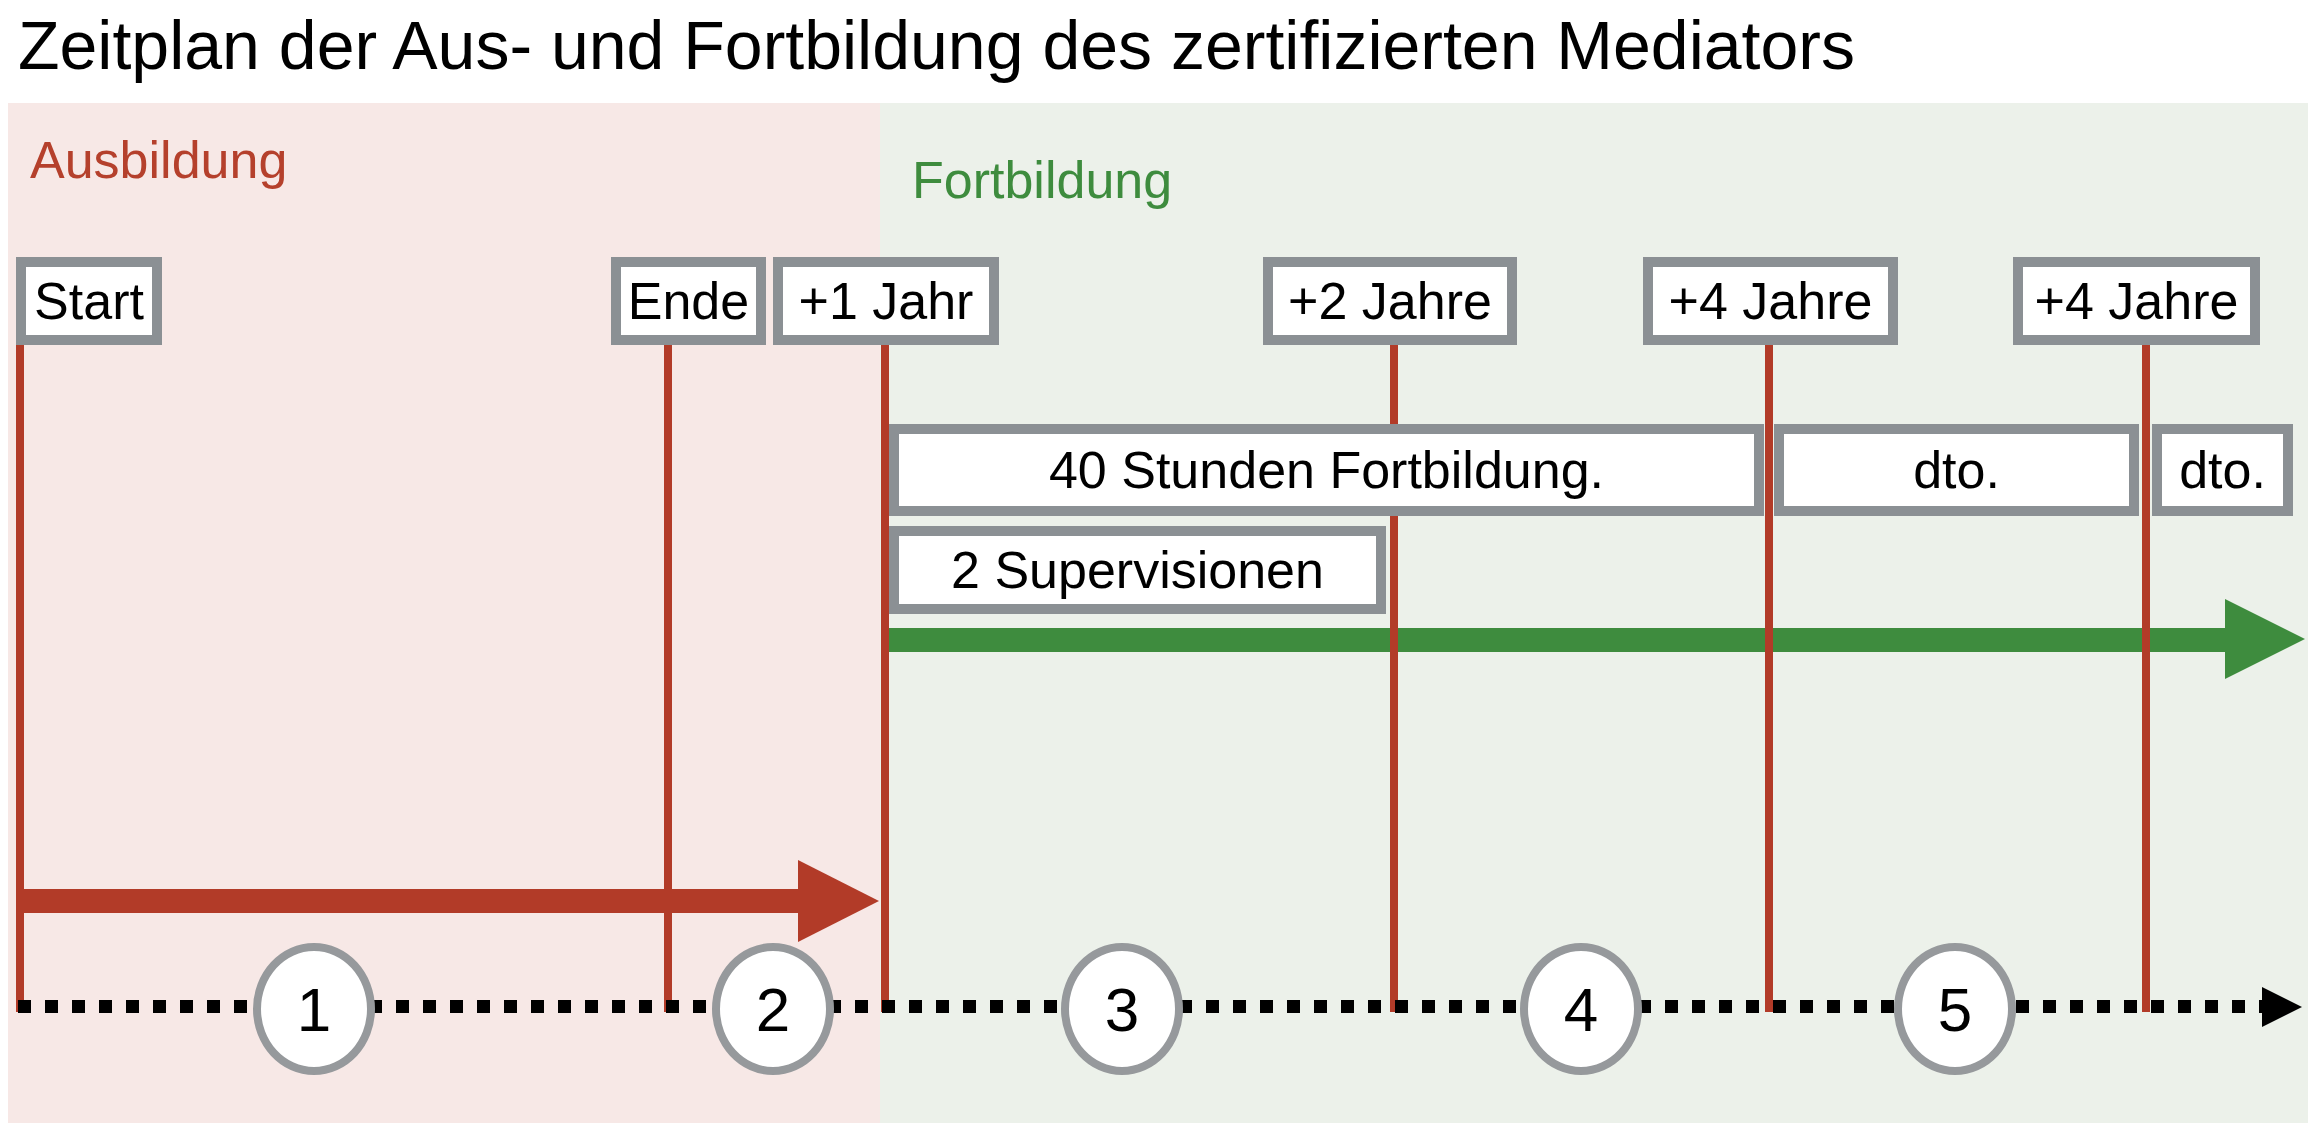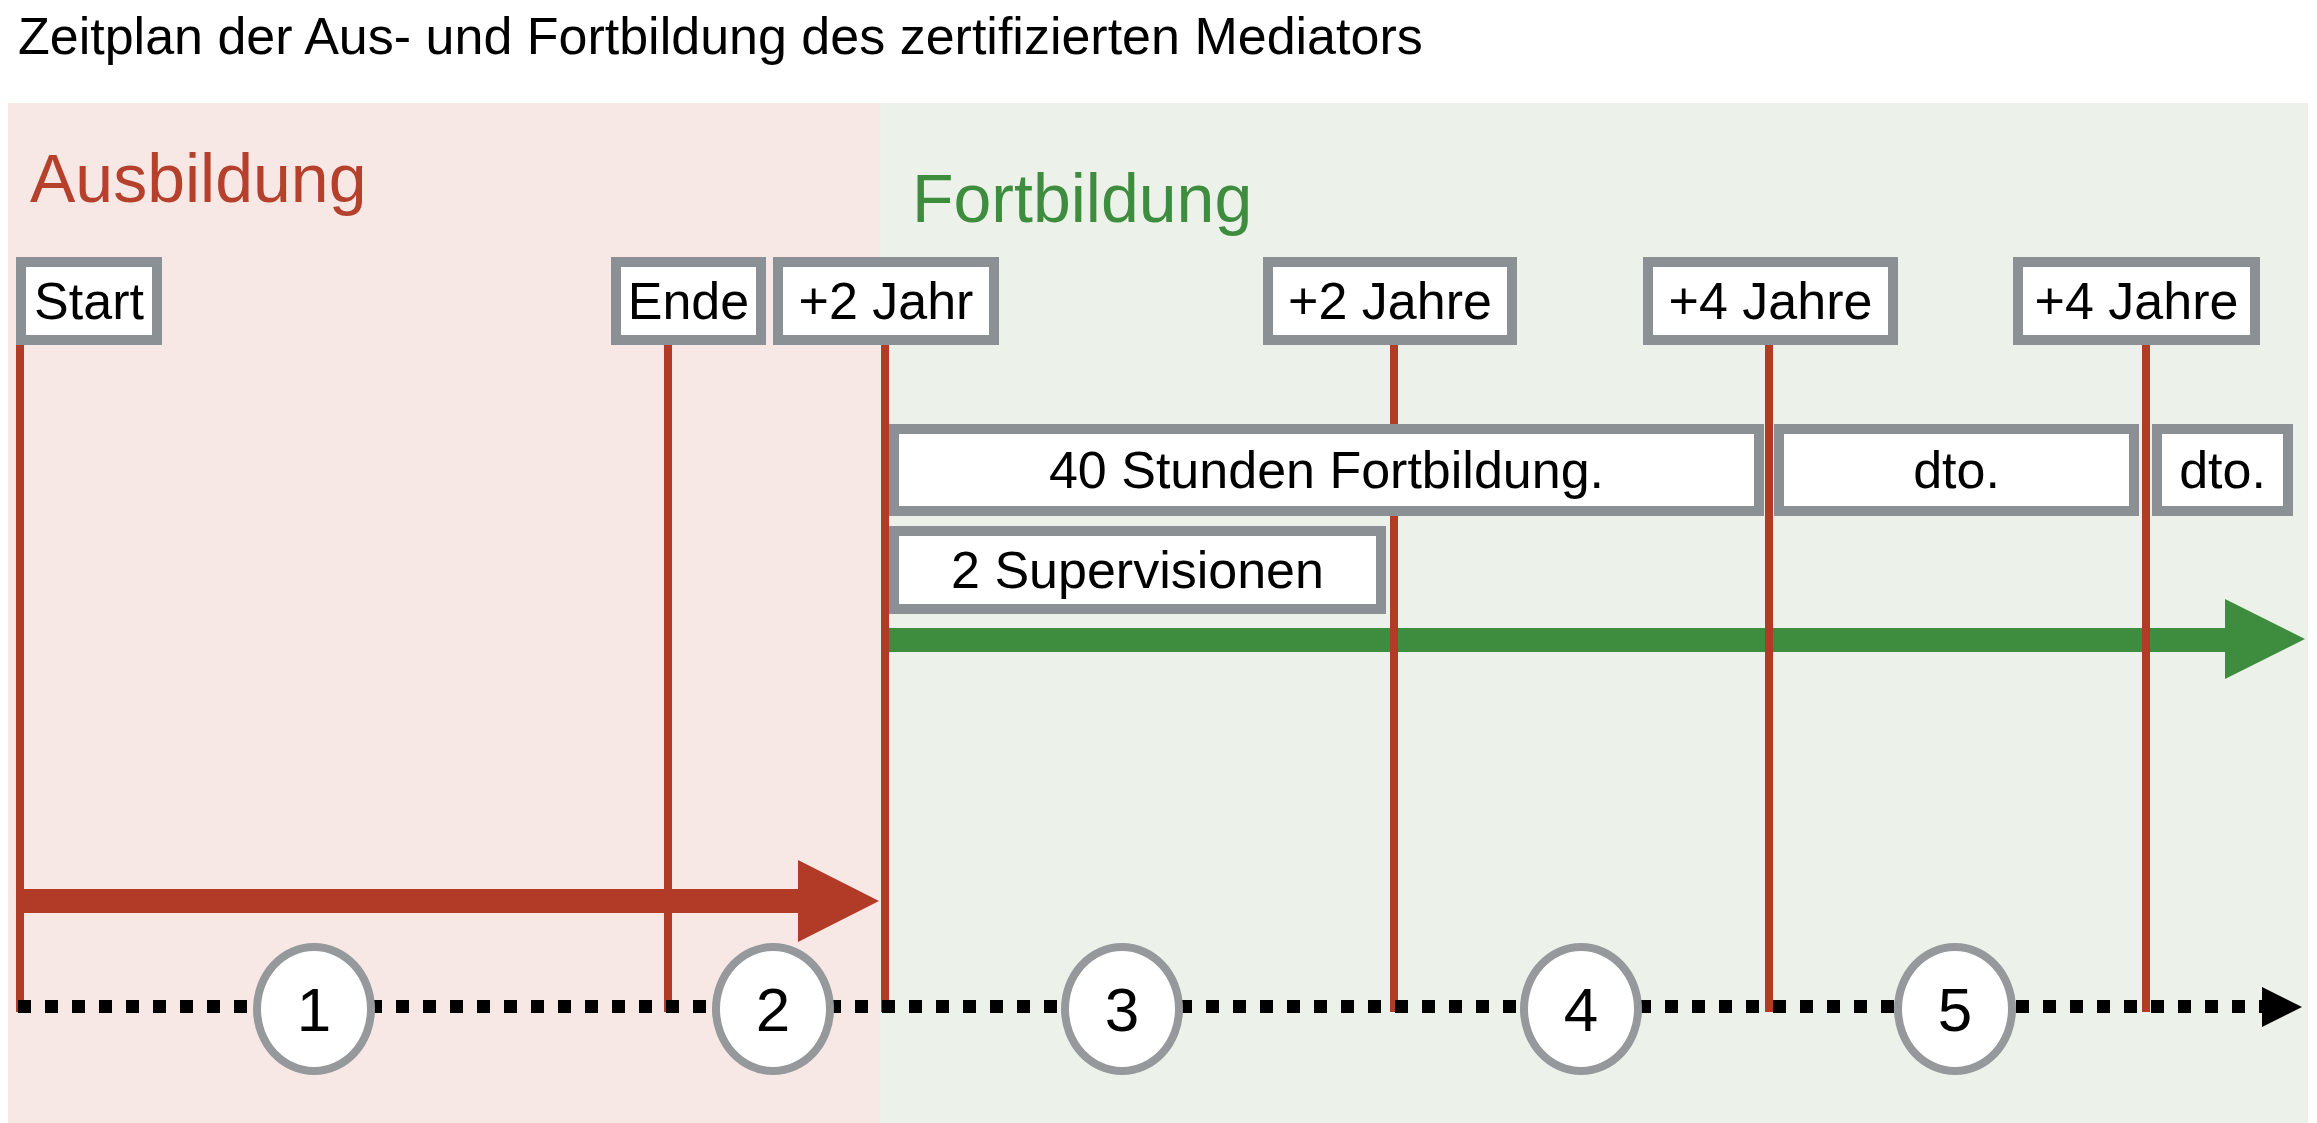--- a/index.html
+++ b/index.html
@@ -3,25 +3,25 @@
 <meta charset="utf-8">
 <style>
   :root{
     --pink-bg:#f7e8e6; --green-bg:#ecf1ea; --red:#b23b28; --red-label:#b5402c;
     --green:#3e8c3e; --box-border:#8b9094; --circle-border:#96999c; --text:#000;
   }
   html,body{margin:0;padding:0;background:#fff;}
   .stage{position:relative;width:2317px;height:1123px;background:#fff;overflow:hidden;
          font-family:"Liberation Sans","DejaVu Sans",sans-serif;color:var(--text);}
   .abs{position:absolute;}
-  .title{left:18px;top:8px;font-size:52px;line-height:1.1;white-space:nowrap;z-index:1;}
+  .title{left:18px;top:8px;font-size:68px;line-height:1.1;white-space:nowrap;z-index:1;}
   .region{top:103px;height:1020px;z-index:0;}
   .region.pink{left:8px;width:872px;background:var(--pink-bg);}
   .region.green{left:880px;width:1428px;background:var(--green-bg);}
-  .section-label{top:139px;font-size:68px;z-index:1;white-space:nowrap;}
+  .section-label{top:130px;font-size:52px;z-index:1;white-space:nowrap;}
   .section-label.red{color:var(--red-label);}
   .section-label.green{color:var(--green);}
   .vline{width:8px;top:344px;height:668px;background:var(--red);z-index:3;}
   .shaft{height:24px;z-index:2;}
   .shaft.red{background:var(--red);}
   .shaft.green{background:var(--green);}
   .head{width:0;height:0;z-index:2;}
   .head.red{border-left:81px solid var(--red);border-top:41px solid transparent;border-bottom:41px solid transparent;}
   .head.green{border-left:80px solid var(--green);border-top:40px solid transparent;border-bottom:40px solid transparent;}
   .wbox{box-sizing:border-box;background:#fff;border:10px solid var(--box-border);
@@ -61,21 +61,21 @@
   <div class="abs vline" style="left:1765px;"></div>
   <div class="abs vline" style="left:2142px;"></div>
 
   <div class="abs wbox marker" style="left:16px;width:146px;">
       <span>Start</span>
     </div>
   <div class="abs wbox marker" style="left:590px;width:155px;margin-left:21px;">
       <span>Ende</span>
     </div>
   <div class="abs wbox marker" style="left:773px;width:226px;">
-      <span>+2 Jahr</span>
+      <span>+1 Jahr</span>
     </div>
   <div class="abs wbox marker" style="left:1263px;width:254px;">
       <span>+2 Jahre</span>
     </div>
   <div class="abs wbox marker" style="left:1643px;width:255px;">
       <span>+4 Jahre</span>
     </div>
   <div class="abs wbox marker" style="left:2013px;width:247px;">
       <span>+4 Jahre</span>
     </div>

